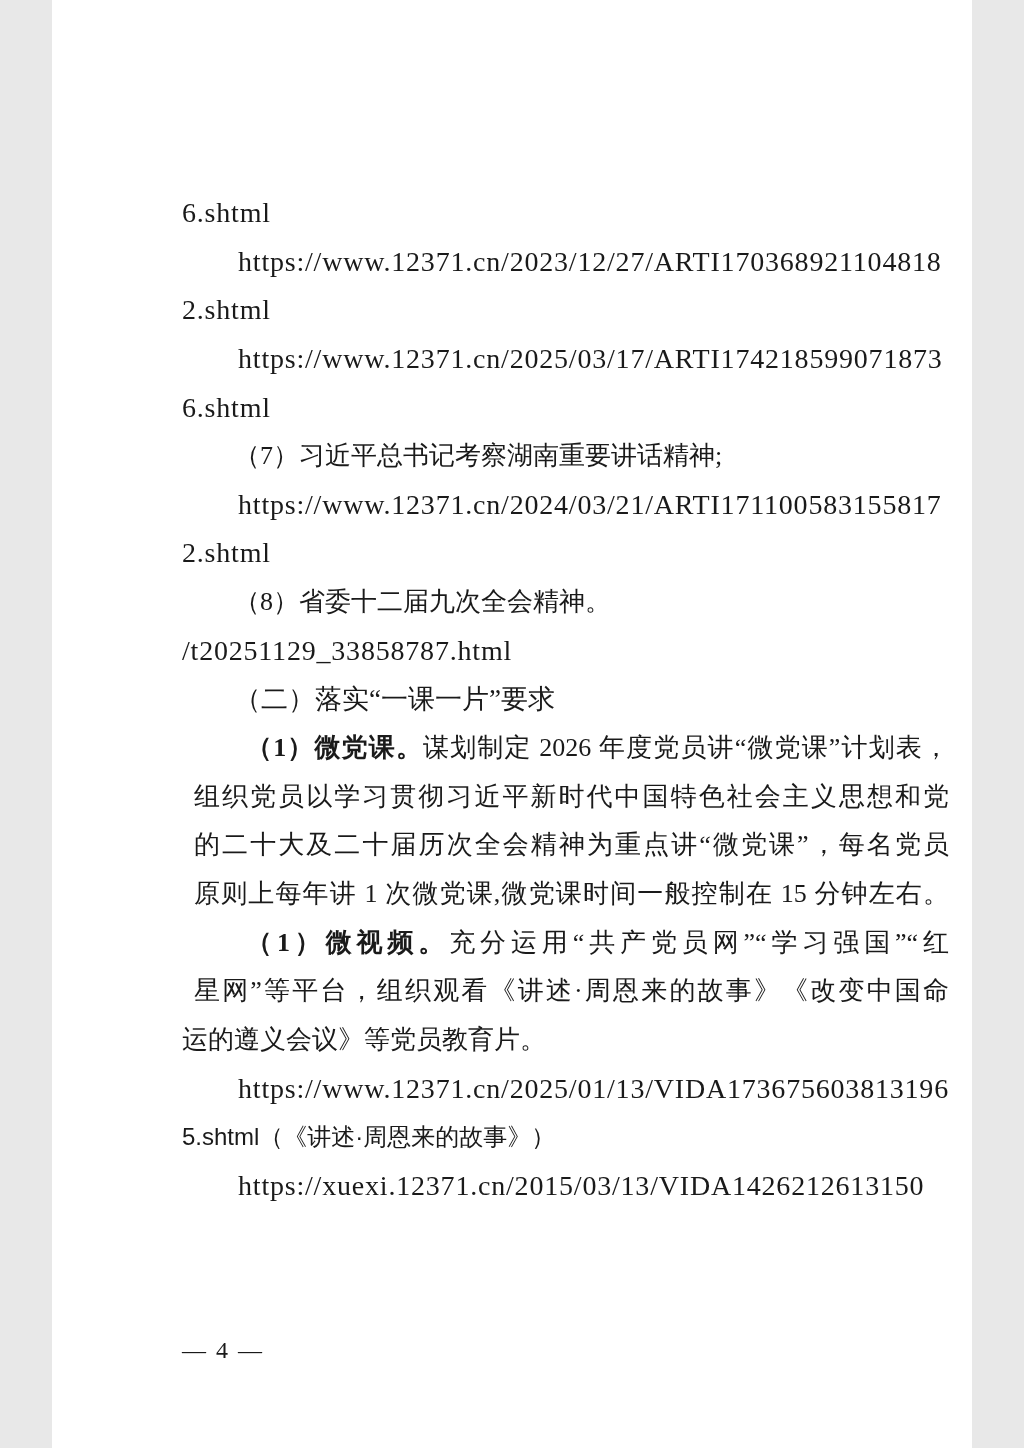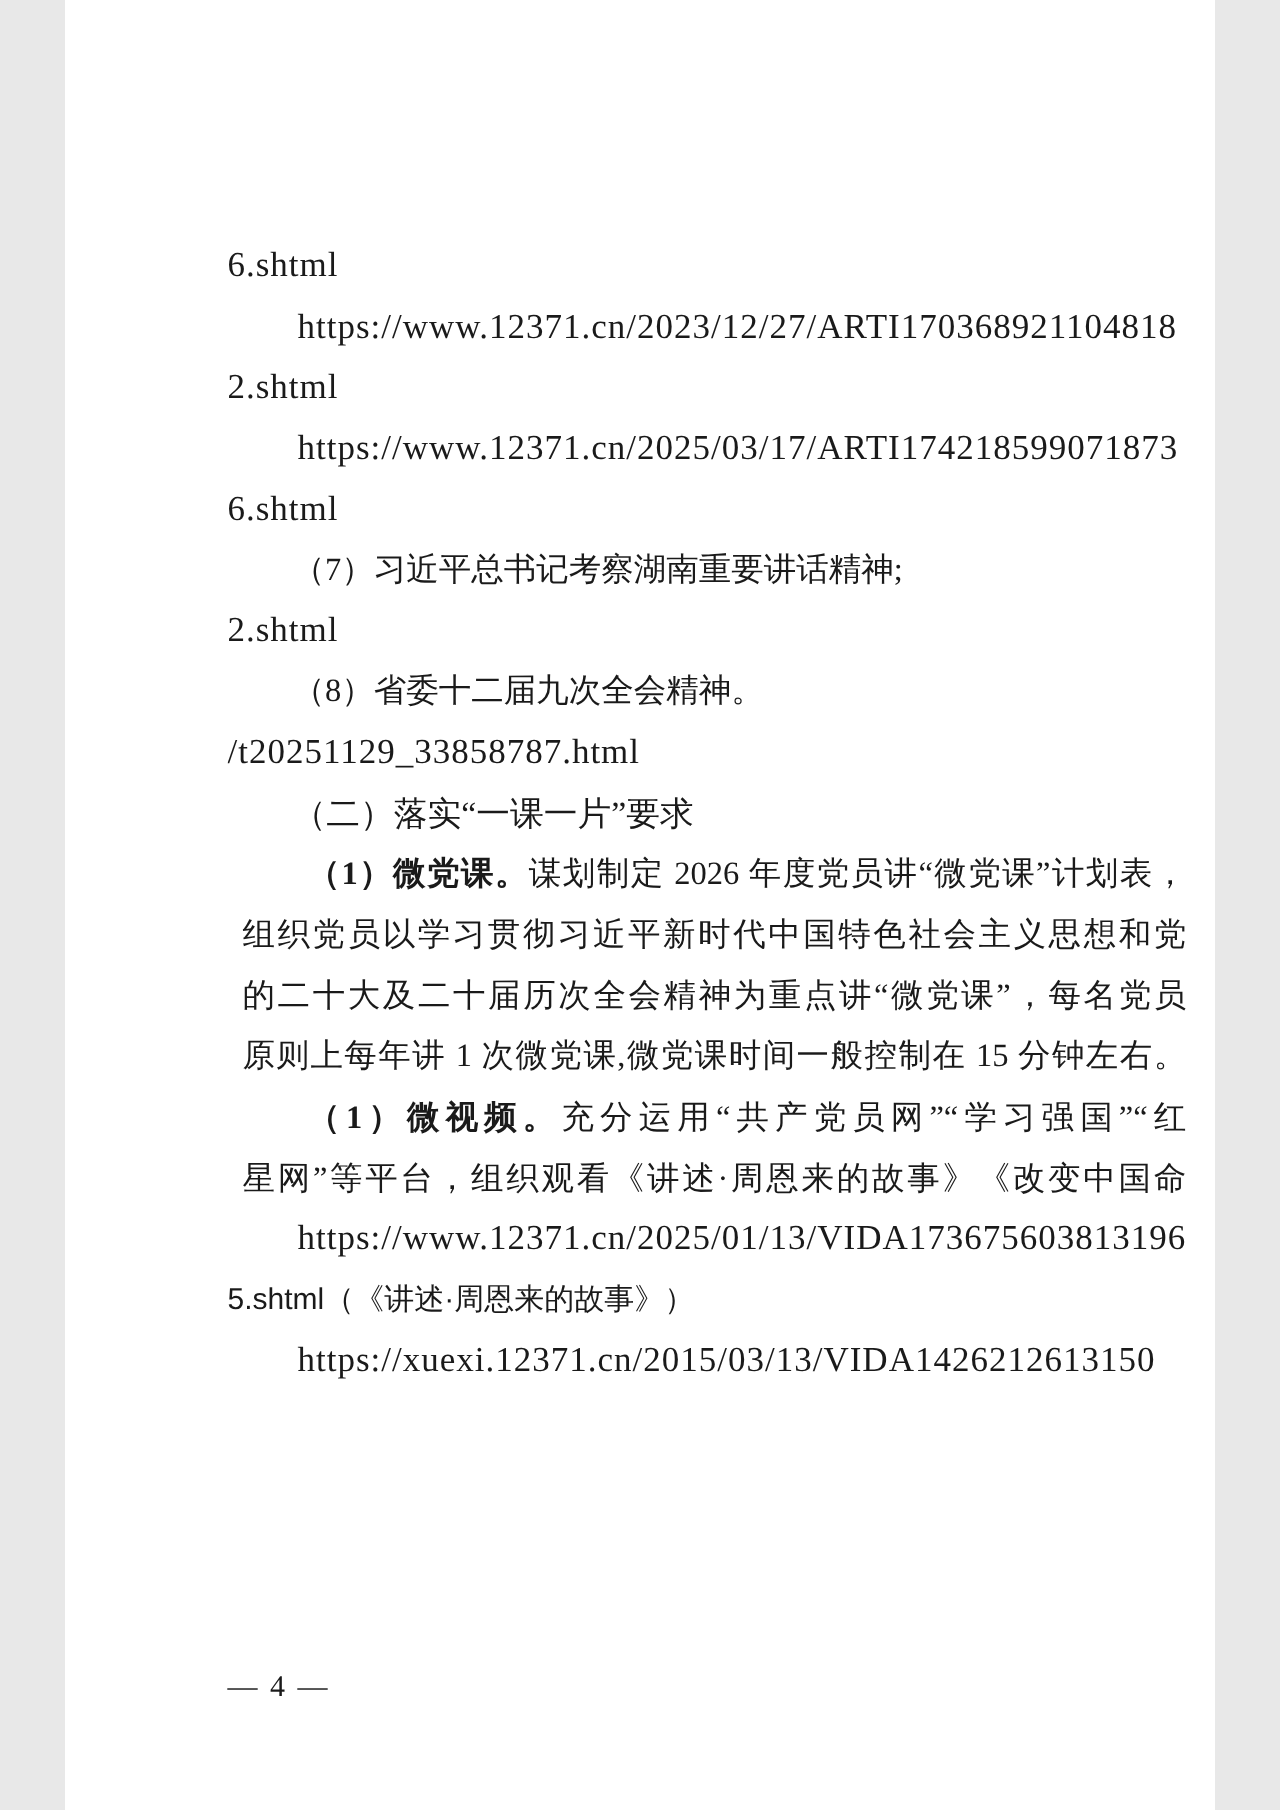--- a/index.html
+++ b/index.html
@@ -68,28 +68,30 @@
 <body>
 
 <div class="page">
   <div class="content">
       <div class="line latin"><span class="seg">6.shtml</span></div>
       <div class="line latin indent-url"><span class="seg">https://www.12371.cn/2023/12/27/ARTI170368921104818</span></div>
       <div class="line latin"><span class="seg">2.shtml</span></div>
       <div class="line latin indent-url"><span class="seg">https://www.12371.cn/2025/03/17/ARTI174218599071873</span></div>
       <div class="line latin"><span class="seg">6.shtml</span></div>
       <div class="line cn indent-para"><span class="seg">（7）习近平总书记考察湖南重要讲话精神;</span></div>
+      <div class="line latin indent-url"><span class="seg">https://www.12371.cn/2024/03/21/ARTI171100583155817</span></div>
       <div class="line latin"><span class="seg">2.shtml</span></div>
       <div class="line cn indent-para"><span class="seg">（8）省委十二届九次全会精神。</span></div>
       <div class="line latin"><span class="seg">/t20251129_33858787.html</span></div>
       <div class="line cn heading indent-para"><span class="seg">（二）落实“一课一片”要求</span></div>
       <div class="line cn justify indent-para"><span class="seg bold">（1）微党课。</span><span class="seg">谋划制定 2026 年度党员讲“微党课”计划表，</span></div>
       <div class="line cn justify"><span class="seg">组织党员以学习贯彻习近平新时代中国特色社会主义思想和党</span></div>
       <div class="line cn justify"><span class="seg">的二十大及二十届历次全会精神为重点讲“微党课”，每名党员</span></div>
       <div class="line cn justify"><span class="seg">原则上每年讲 1 次微党课,微党课时间一般控制在 15 分钟左右。</span></div>
       <div class="line cn justify indent-para"><span class="seg bold">（1）微视频。</span><span class="seg">充分运用“共产党员网”“学习强国”“红</span></div>
       <div class="line cn justify"><span class="seg">星网”等平台，组织观看《讲述·周恩来的故事》《改变中国命</span></div>
+      <div class="line cn"><span class="seg">运的遵义会议》等党员教育片。</span></div>
       <div class="line latin indent-url"><span class="seg">https://www.12371.cn/2025/01/13/VIDA173675603813196</span></div>
       <div class="line mixed"><span class="seg">5.shtml（《讲述·周恩来的故事》）</span></div>
       <div class="line latin indent-url"><span class="seg">https://xuexi.12371.cn/2015/03/13/VIDA1426212613150</span></div>
     </div>
   <div class="footer">— 4 —</div>
 </div>
 
 </body></html>

